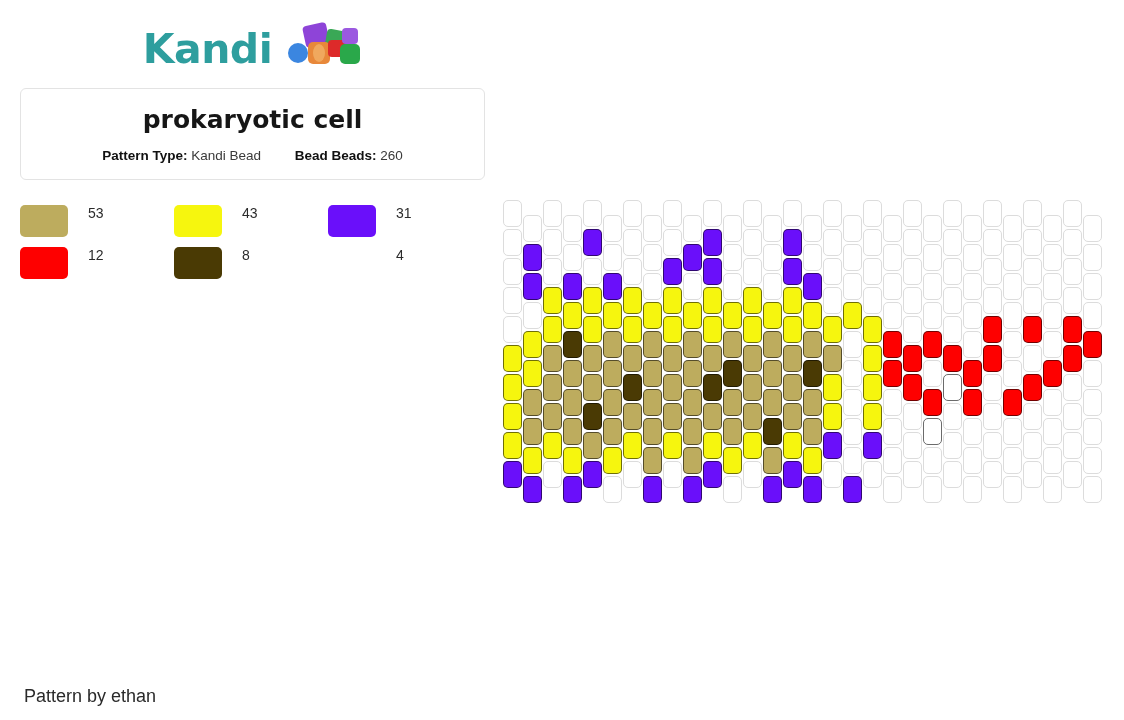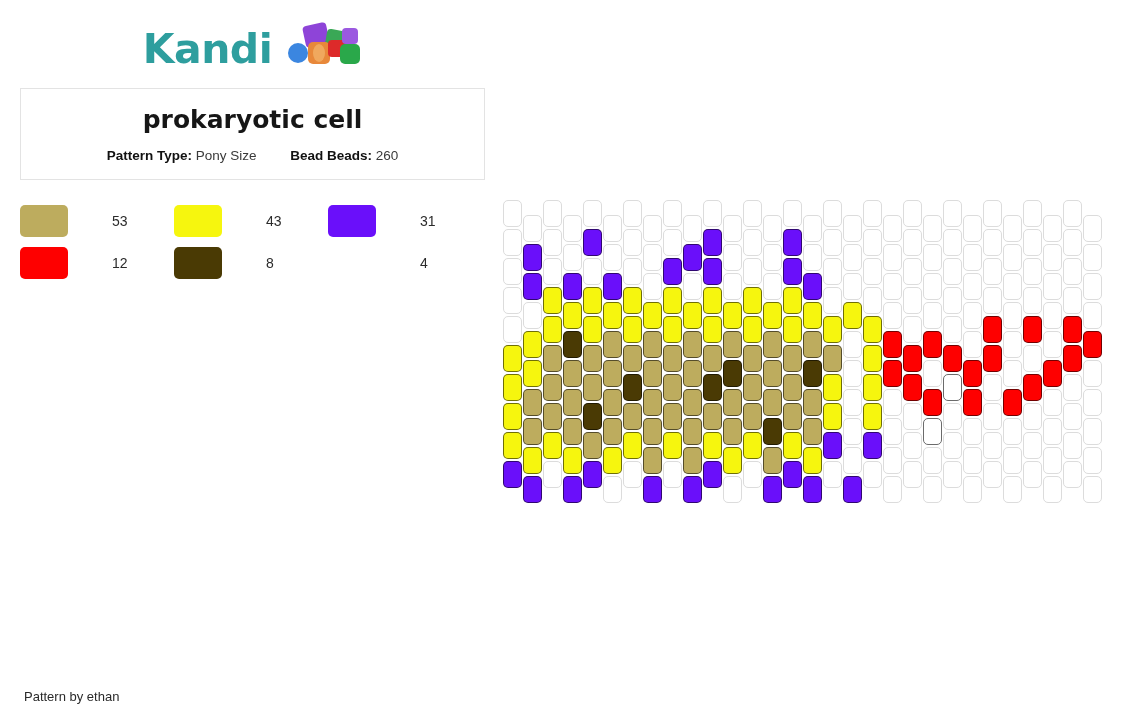--- a/index.html
+++ b/index.html
@@ -42,21 +42,21 @@
   }
 
   
   #info-card {
     position: absolute;
     left: 20px;
     top: 88px;
     width: 465px;
     box-sizing: border-box;
     border: 1px solid #e3e3e3;
-    border-radius: 0;
+    border-radius: 6px;
     background: #fff;
     padding: 14px 16px 16px 16px;
     text-align: center;
   }
   #pattern-title {
     font-size: 25px;
     font-weight: bold;
     margin: 2px 0 14px 0;
     color: #161616;
     font-family: "DejaVu Sans", sans-serif;
@@ -80,22 +80,21 @@
     left: 20px;
     top: 200px;
     width: 450px;
     display: grid;
     grid-template-columns: repeat(3, 154px);
     grid-auto-rows: 42px;
     align-items: center;
   }
   .legend-item {
     display: flex;
-    align-items: center;
-    gap: 24px;
+    align-items: flex-start;
   }
   .legend-swatch {
     width: 48px;
     height: 32px;
     border-radius: 5px;
     flex: 0 0 auto;
   }
   .legend-count {
     margin-left: 20px;
     font-size: 14px;
@@ -139,21 +138,21 @@
     position: absolute;
     left: 0;
     top: 684px;
     width: 1124px;
     height: 24px;
     padding: 0 24px;
     box-sizing: border-box;
     display: flex;
     align-items: center;
     justify-content: space-between;
-    font-size: 13px;
+    font-size: 18px;
     color: #2a2a2a;
   }
   #footer-right { color: #2a2a2a; }
 </style>
 </head>
 <body>
 
 <div id="logo-area">
   <span class="logo-word logo-kandi">Kandi</span>
   <span id="logo-beads">
@@ -167,21 +166,21 @@
       <rect x="58" y="22" width="20" height="20" rx="5" fill="#2aa84a"></rect>
       <rect x="60" y="6" width="16" height="16" rx="4" fill="#9b59e0"></rect>
     </svg>
   </span>
 </div>
 
 <div id="info-card">
   <div id="pattern-title">prokaryotic cell</div>
   <div class="meta-row">
     <span class="meta-label">Pattern Type:</span>
-    <span class="meta-value">Pony Size</span>
+    <span class="meta-value">Kandi Bead</span>
     <span class="meta-gap"></span>
     <span class="meta-label">Bead Beads:</span>
     <span class="meta-value">260</span>
   </div>
 </div>
 
 <div id="legend">
     <div class="legend-item">
       <div class="legend-swatch" style="background: rgb(189, 172, 94);"></div>
       <div class="legend-count">53</div>

